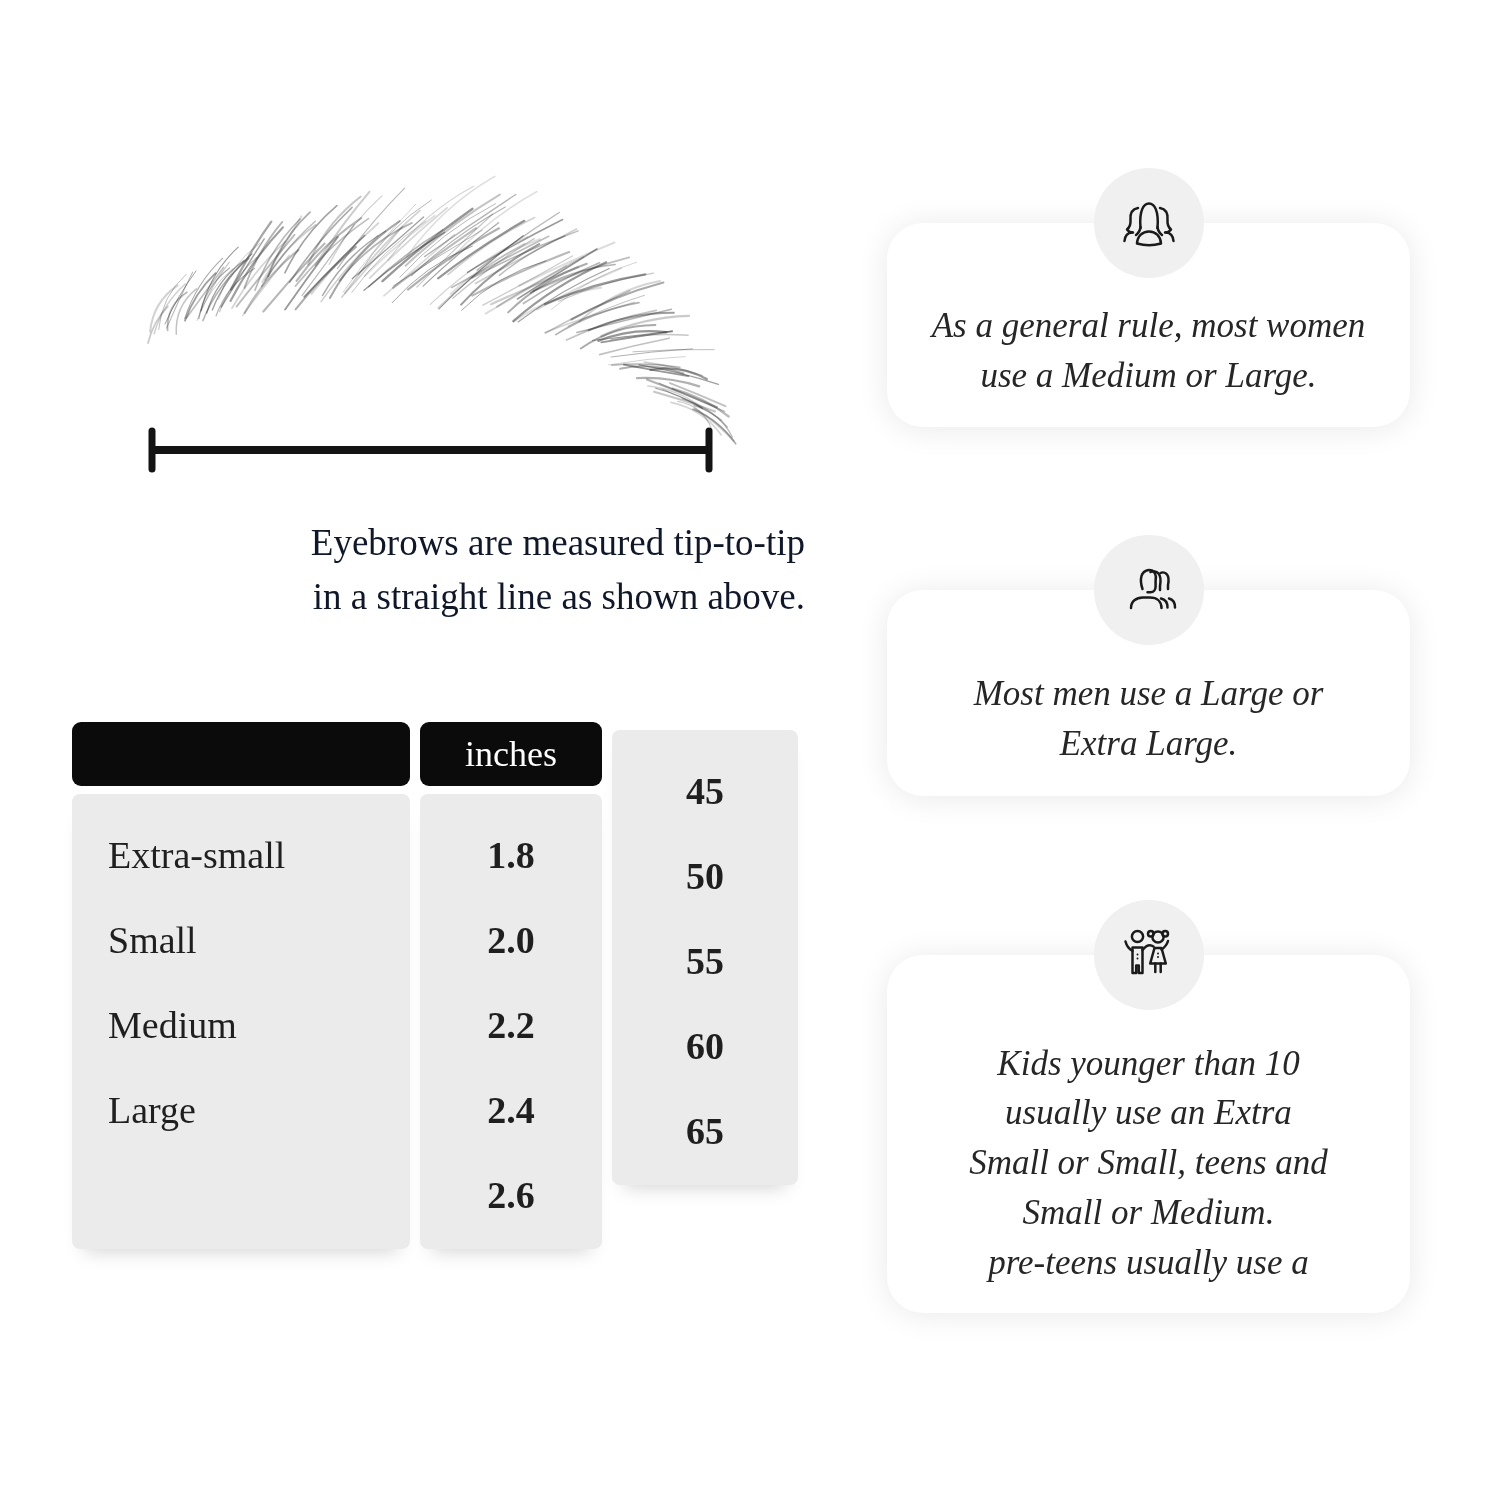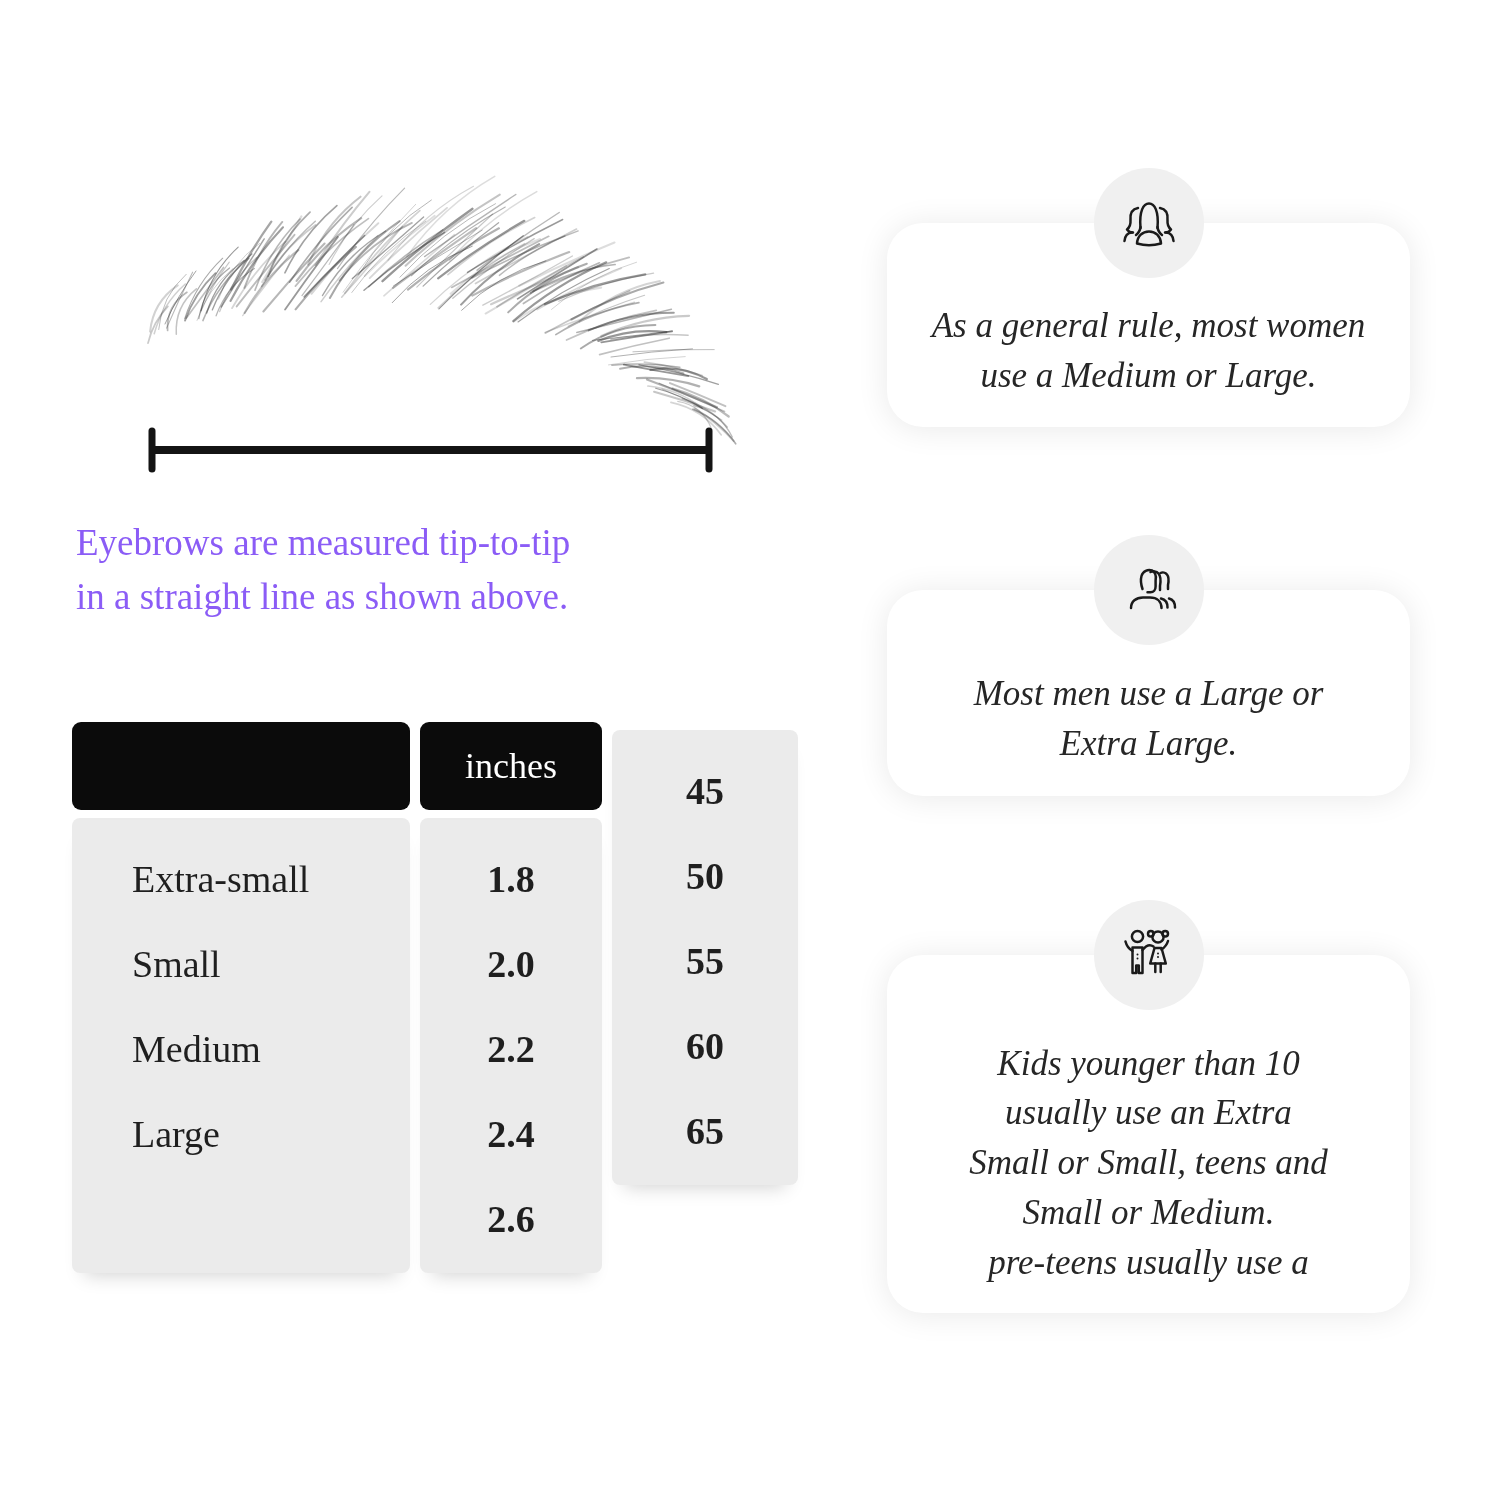--- a/index.html
+++ b/index.html
@@ -3,39 +3,39 @@
 <meta charset="utf-8">
 <style>
   html,body{margin:0;padding:0;background:#ffffff;}
   #stage{
     position:relative;width:1500px;height:1500px;background:#ffffff;
     font-family:"Liberation Serif","DejaVu Serif",serif;color:#212121;overflow:hidden;
   }
   
   .brow-svg{position:absolute;left:0;top:0;width:820px;height:505px;}
   .caption{
-    position:absolute;left:76px;top:516px;width:745px;
-    text-align:left;font-size:37px;line-height:1.45;color:#8b5cf6;
+    position:absolute;left:60px;top:516px;width:745px;
+    text-align:right;font-size:37px;line-height:1.45;color:#0f172a;
   }
   
   .size-table{
     position:absolute;left:72px;top:722px;width:726px;
     display:grid;grid-template-columns:338px 182px 186px;column-gap:10px;
   }
   .col{display:flex;flex-direction:column;}
   .th{
-    height:88px;border-radius:9px;color:#ffffff;font-size:36px;
+    height:64px;border-radius:9px;color:#ffffff;font-size:36px;
     display:flex;align-items:center;justify-content:center;
   }
   .tb{
     height:455px;border-radius:8px;margin-top:8px;padding-top:18px;box-sizing:border-box;
     box-shadow:0 14px 18px -12px rgba(0,0,0,0.18);
   }
   .cell{height:85px;display:flex;align-items:center;font-size:38px;color:#1f1f1f;}
-  .col-label .cell{padding-left:60px;}
+  .col-label .cell{padding-left:36px;}
   .col-num .cell{justify-content:center;font-weight:bold;}
   
   .card{
     position:absolute;left:887px;width:523px;background:#ffffff;border-radius:36px;
     box-shadow:0 2px 32px rgba(0,0,0,0.09);
     display:flex;flex-direction:column;align-items:center;justify-content:center;
     box-sizing:border-box;
   }
   #card-0{top:223px;height:204px;padding-top:52px;}
   #card-1{top:590px;height:206px;padding-top:52px;}

